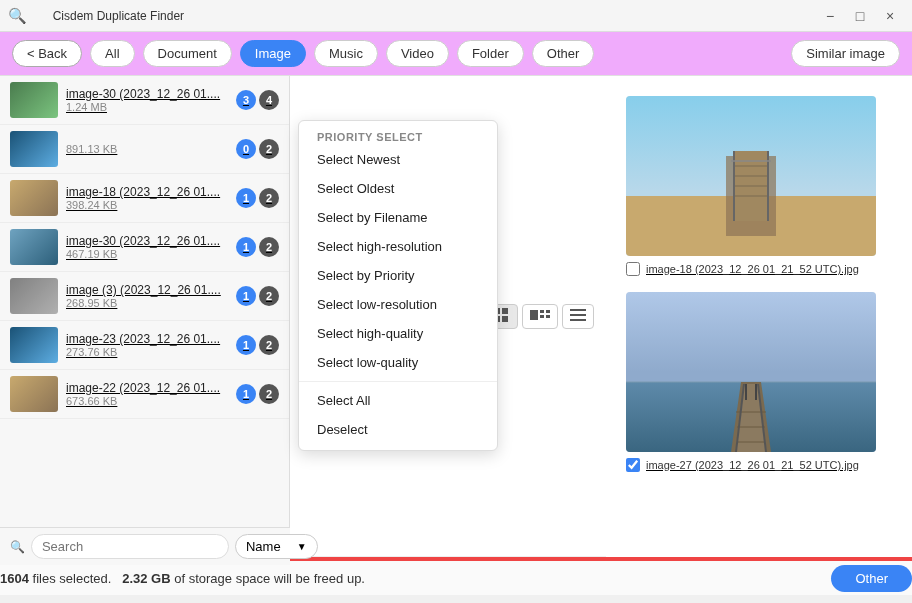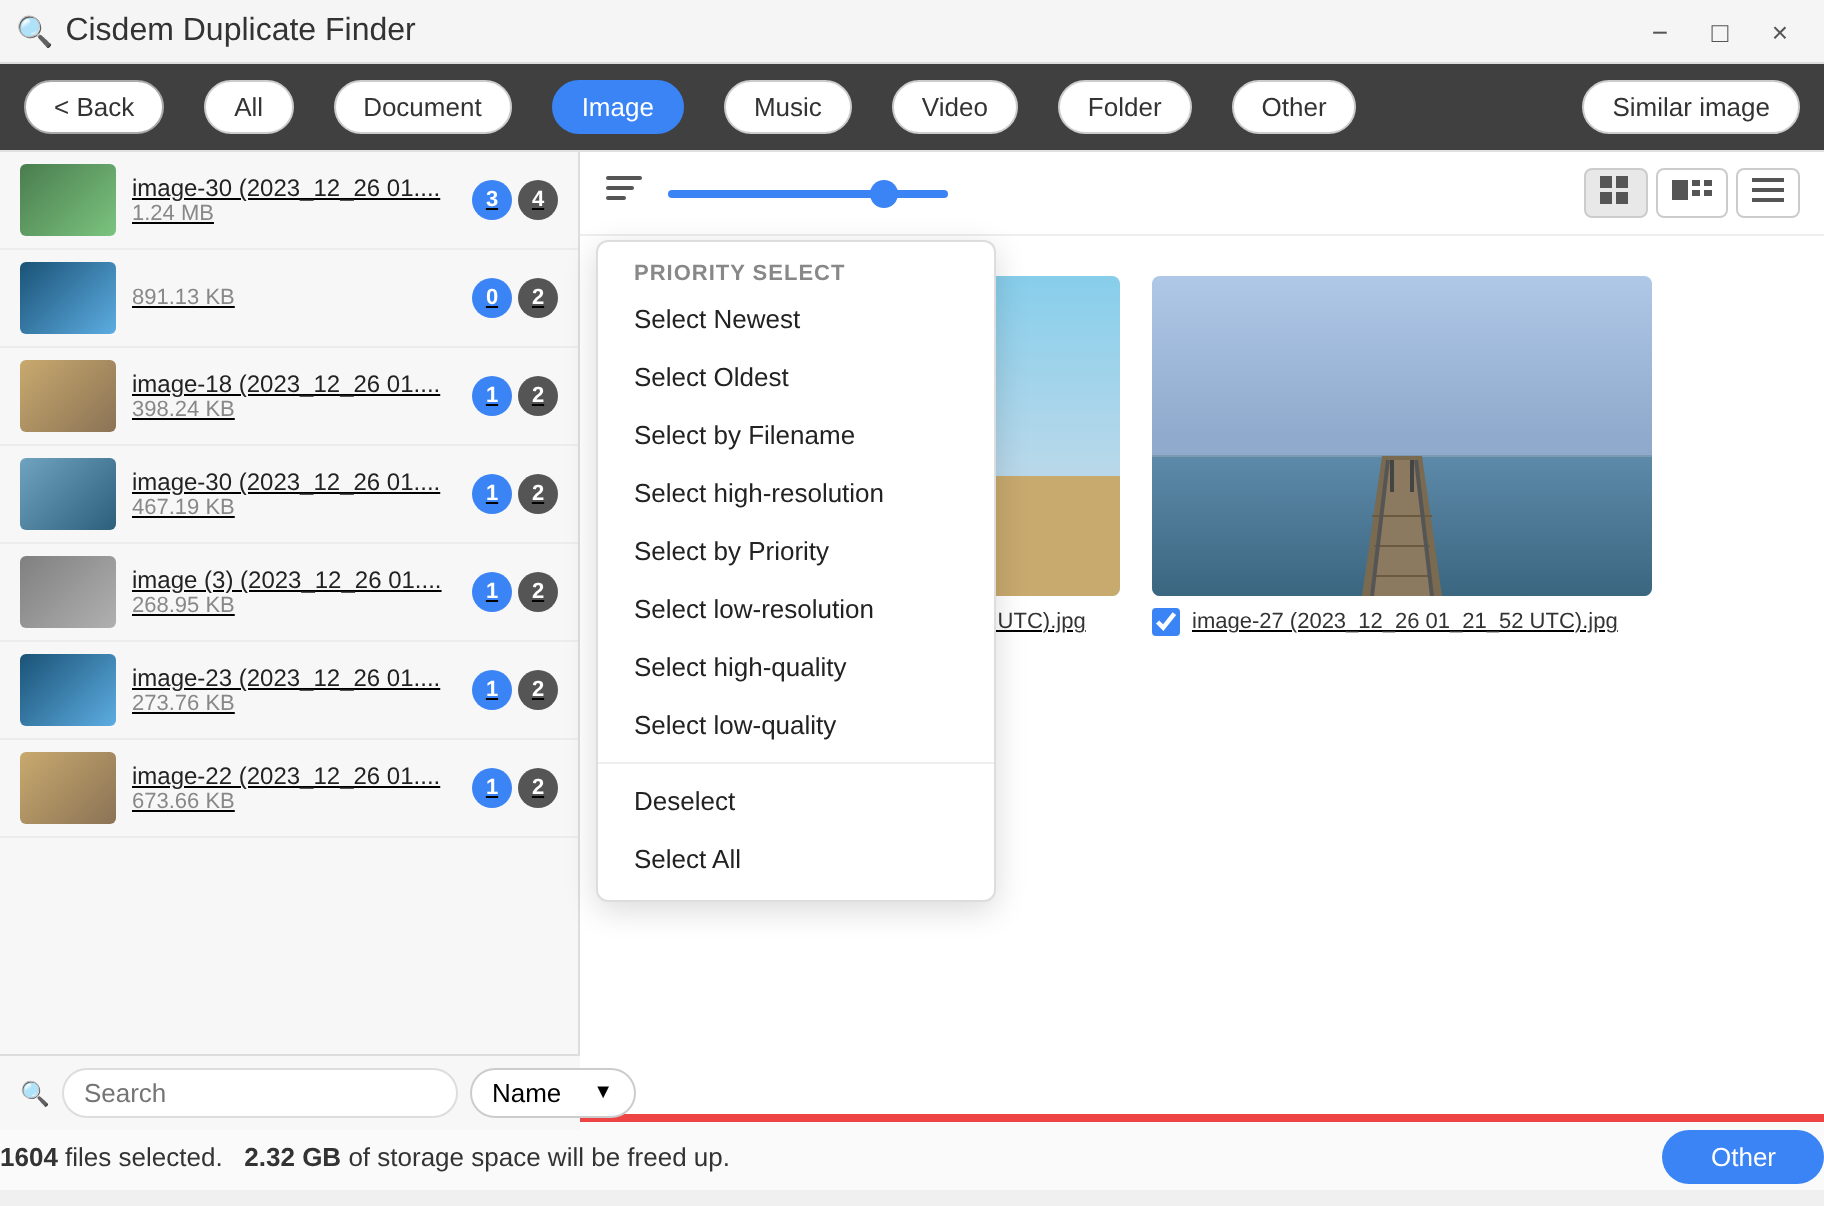--- a/index.html
+++ b/index.html
@@ -5,32 +5,32 @@
     * { box-sizing: border-box; margin: 0; padding: 0; }
     body { font-family: -apple-system, BlinkMacSystemFont, 'Segoe UI', sans-serif; font-size: 13px; background: #f0f0f0; width: 912px; height: 603px; overflow: hidden; }
 
     
     .title-bar {
       display: flex; align-items: center; justify-content: space-between;
       background: #f5f5f5; height: 32px; padding: 0 8px;
       border-bottom: 1px solid #ddd;
     }
     .title-bar-left { display: flex; align-items: center; gap: 6px; }
-    .title-bar-title { font-size: 16px; color: #333; }
+    .title-bar-title { font-size: 12px; color: #333; margin-left: 20px; }
     .title-bar-controls { display: flex; gap: 2px; }
     .title-btn {
       width: 28px; height: 20px; border: none; background: transparent;
       cursor: pointer; font-size: 14px; color: #555; display: flex; align-items: center; justify-content: center;
       border-radius: 3px;
     }
 
     
     .top-nav {
-      display: flex; align-items: flex-end; padding: 8px 12px; gap: 20px;
-      background: #404040; border-bottom: 1px solid #e0e0e0;
+      display: flex; align-items: flex-end; padding: 8px 12px; gap: 8px;
+      background: #f0abfc; border-bottom: 1px solid #e0e0e0;
     }
     .back-btn {
       border: 1.5px solid #aaa; background: white; border-radius: 20px;
       padding: 5px 14px; cursor: pointer; font-size: 13px; color: #333;
     }
     .nav-tab {
       border: 1.5px solid #ccc; background: white; border-radius: 20px;
       padding: 5px 14px; cursor: pointer; font-size: 13px; color: #333;
     }
     .nav-tab.active { background: #3a84f5; color: white; border-color: #3a84f5; }
@@ -61,21 +61,21 @@
     .sidebar-badges { display: flex; gap: 3px; flex-shrink: 0; }
     .badge {
       width: 20px; height: 20px; border-radius: 50%; display: flex;
       align-items: center; justify-content: center; font-size: 11px;
       font-weight: bold; color: white;
     }
     .badge-blue { background: #3a84f5; }
     .badge-dark { background: #555; }
 
     
-    .content-area { flex: 1; display: flex; flex-direction: column; position: relative; background: white; }
+    .content-area { flex: 1; display: flex; flex-direction: row; position: relative; background: white; }
 
     
     .content-toolbar {
       display: flex; align-items: center; padding: 8px 12px;
       border-bottom: 1px solid #eee; gap: 12px;
     }
     .sort-icon { cursor: pointer; color: #555; font-size: 16px; }
     .slider-container { flex: 1; display: flex; align-items: center; }
     .slider { width: 140px; -webkit-appearance: none; appearance: none; height: 4px; background: #3a84f5; outline: none; border-radius: 2px; cursor: pointer; }
     .slider::-webkit-slider-thumb { -webkit-appearance: none; width: 14px; height: 14px; background: #3a84f5; border-radius: 50%; }
@@ -303,22 +303,22 @@
       <div class="priority-label">Priority Select</div>
       <div class="dropdown-item">Select Newest</div>
       <div class="dropdown-item">Select Oldest</div>
       <div class="dropdown-item">Select by Filename</div>
       <div class="dropdown-item">Select high-resolution</div>
       <div class="dropdown-item">Select by Priority</div>
       <div class="dropdown-item">Select low-resolution</div>
       <div class="dropdown-item">Select high-quality</div>
       <div class="dropdown-item">Select low-quality</div>
       <div class="dropdown-separator"></div>
+      <div class="dropdown-item">Select All</div>
       <div class="dropdown-item">Deselect</div>
-      <div class="dropdown-item">Select All</div>
     </div>
 
     <div class="image-grid">
 
     <div class="image-card">
           <div class="image-preview">
 <svg width="250" height="160" viewBox="0 0 250 160" xmlns="http://www.w3.org/2000/svg">
   <defs>
     <linearGradient id="sky1" x1="0" y1="0" x2="0" y2="1">
       <stop offset="0%" stop-color="#87ceeb"></stop>

